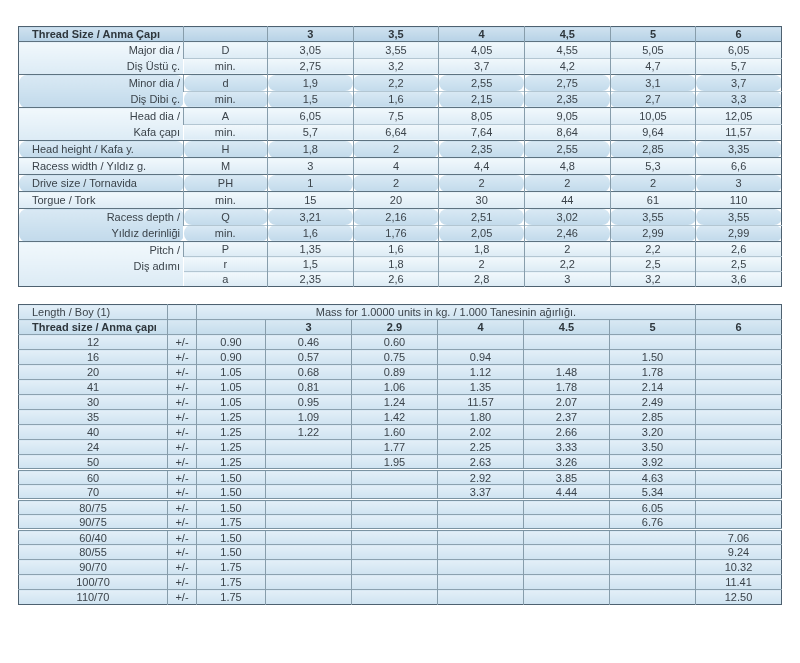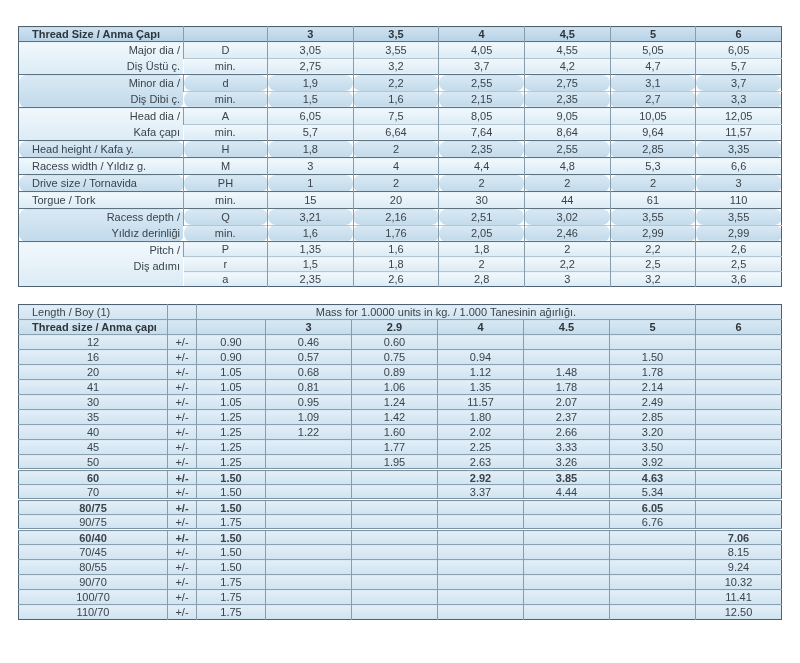--- a/index.html
+++ b/index.html
@@ -49,21 +49,21 @@
   #spec-table tr.blue td { background: linear-gradient(180deg, #d9e9f4, #c2daeb); border-radius: 8px; }
 
   
   #mass-table td { border-top: 1px solid #8ba1af; background: linear-gradient(180deg, #e3eff8, #cfe3f1); }
   #mass-table tr:first-child td { border-top: none; }
   #mass-table tr.hdr2 td {
     background: linear-gradient(180deg, #d8e8f3, #c4dcec);
     font-weight: bold;
     color: #2e363c;
   }
-  #mass-table tr.sep td { border-top: 3px double #7b93a2; font-weight: bold; }
+  #mass-table tr.sep td { border-top: 3px double #7b93a2; }
 </style>
 </head>
 <body>
 
 <div class="wrap">
 
   <table id="spec-table">
     <colgroup>
       <col style="width:165px">
         <col style="width:84px">
@@ -356,21 +356,21 @@
           <td>+/-</td>
           <td>1.25</td>
           <td>1.22</td>
           <td>1.60</td>
           <td>2.02</td>
           <td>2.66</td>
           <td>3.20</td>
           <td></td>
         </tr>
         <tr>
-          <td>45</td>
+          <td>24</td>
           <td>+/-</td>
           <td>1.25</td>
           <td></td>
           <td>1.77</td>
           <td>2.25</td>
           <td>3.33</td>
           <td>3.50</td>
           <td></td>
         </tr>
         <tr>
@@ -433,31 +433,20 @@
           <td>+/-</td>
           <td>1.50</td>
           <td></td>
           <td></td>
           <td></td>
           <td></td>
           <td></td>
           <td>7.06</td>
         </tr>
         <tr>
-          <td>70/45</td>
-          <td>+/-</td>
-          <td>1.50</td>
-          <td></td>
-          <td></td>
-          <td></td>
-          <td></td>
-          <td></td>
-          <td>8.15</td>
-        </tr>
-        <tr>
           <td>80/55</td>
           <td>+/-</td>
           <td>1.50</td>
           <td></td>
           <td></td>
           <td></td>
           <td></td>
           <td></td>
           <td>9.24</td>
         </tr>

